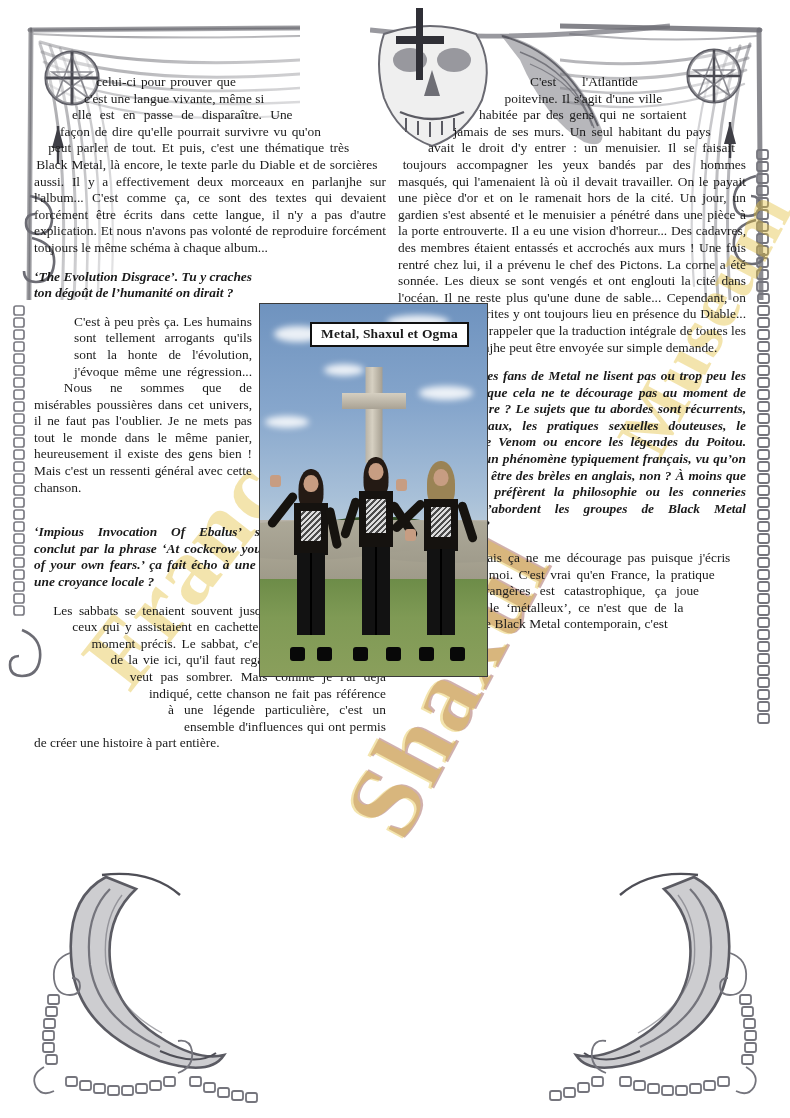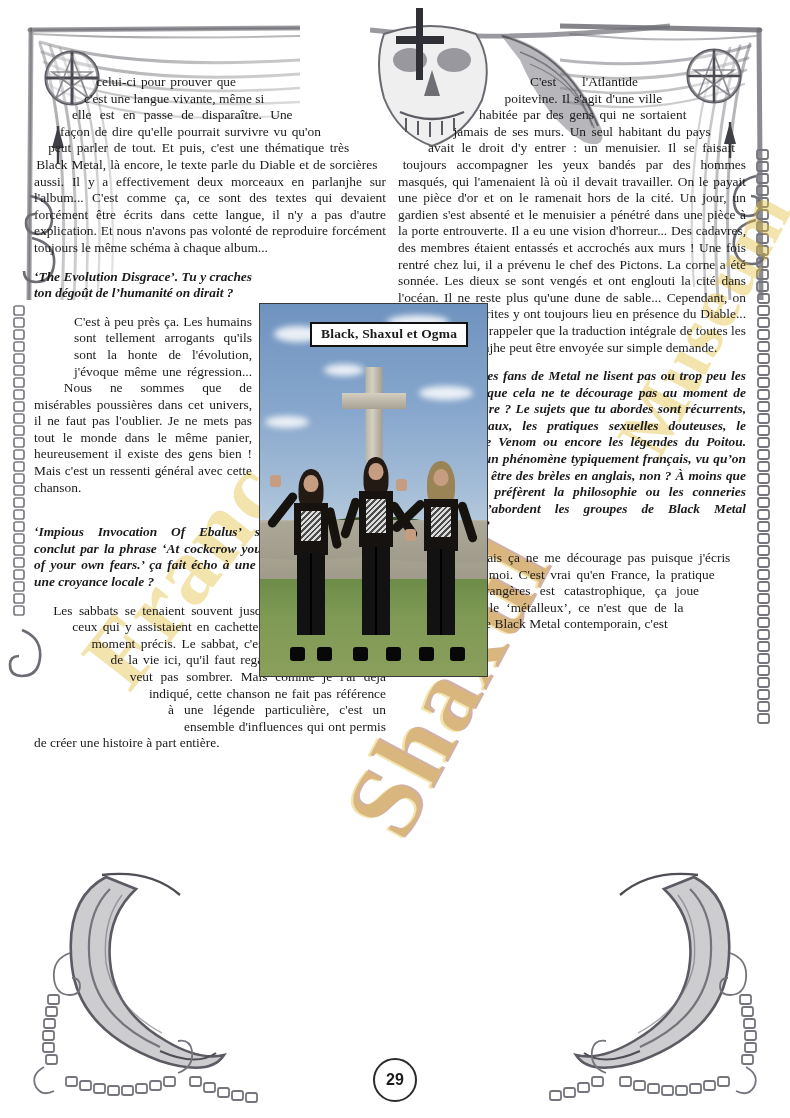--- a/index.html
+++ b/index.html
@@ -419,21 +419,21 @@
       <div class="shirt" style="top:46px;"></div>
       <div class="arm" style="left:-8px;top:34px;transform:rotate(46deg);"></div>
       <div class="hand" style="left:-16px;top:18px;"></div>
       <div class="arm" style="right:-2px;top:40px;transform:rotate(-18deg);"></div>
       <div class="legs" style="top:88px;height:86px;"></div>
       <div class="boot" style="left:7px;"></div>
       <div class="boot" style="right:5px;"></div>
     </div>
   </div>
 
-  <div id="caption">Black, Shaxul et Ogma</div>
+  <div id="caption">Metal, Shaxul et Ogma</div>
 
   <div class="col" id="colL">
     <p class="lead">
       <span class="float-tl"></span>
       <span class="float-tr"></span>
       <span>celui-ci pour prouver que c'est une langue vivante, même si elle est en passe de disparaître. Une façon de dire qu'elle pourrait survivre vu qu'on peut parler de tout. Et puis, c'est une thématique très Black Metal, là encore, le texte parle du Diable et de sorcières aussi. Il y a effectivement deux morceaux en parlanjhe sur l'album... C'est comme ça, ce sont des textes qui devaient forcément être écrits dans cette langue, il n'y a pas d'autre explication. Et nous n'avons pas volonté de reproduire forcément toujours le même schéma à chaque album...</span>
     </p>
 
     <p class="q" style="width:218px;">
       <span>‘The Evolution Disgrace’. Tu y craches ton dégoût de l’humanité on dirait ?</span>
@@ -468,17 +468,14 @@
       <span class="float-photoL2" style="float:left;width:146px;height:92px;margin-left:-146px;"></span>
       <span>Tu penses que les fans de Metal ne lisent pas ou trop peu les paroles. Est-ce que cela ne te décourage pas au moment de passer à l’écriture ? Le sujets que tu abordes sont récurrents, les alcools locaux, les pratiques sexuelles douteuses, le satanisme sauce Venom ou encore les légendes du Poitou. C’est peut-être un phénomène typiquement français, vu qu’on est réputés pour être des brèles en anglais, non ? À moins que les Metalheads préfèrent la philosophie ou les conneries orthodoxes qu’abordent les groupes de Black Metal contemporains ?</span>
     </p>
 
     <p style="margin-top:16px;">
       <span class="float-br" style="width:132px;height:140px;"></span>
       <span>Ça me navre mais ça ne me décourage pas puisque j'écris avant tout pour moi. C'est vrai qu'en France, la pratique des langues étrangères est catastrophique, ça joue sûrement. Pour le ‘métalleux’, ce n'est que de la musique. Dans le Black Metal contemporain, c'est vrai</span>
     </p>
   </div>
 
-  <div id="pagenum">
-    <span class="circle">29</span>
-  </div>
 
 </div>
 
 </body></html>

